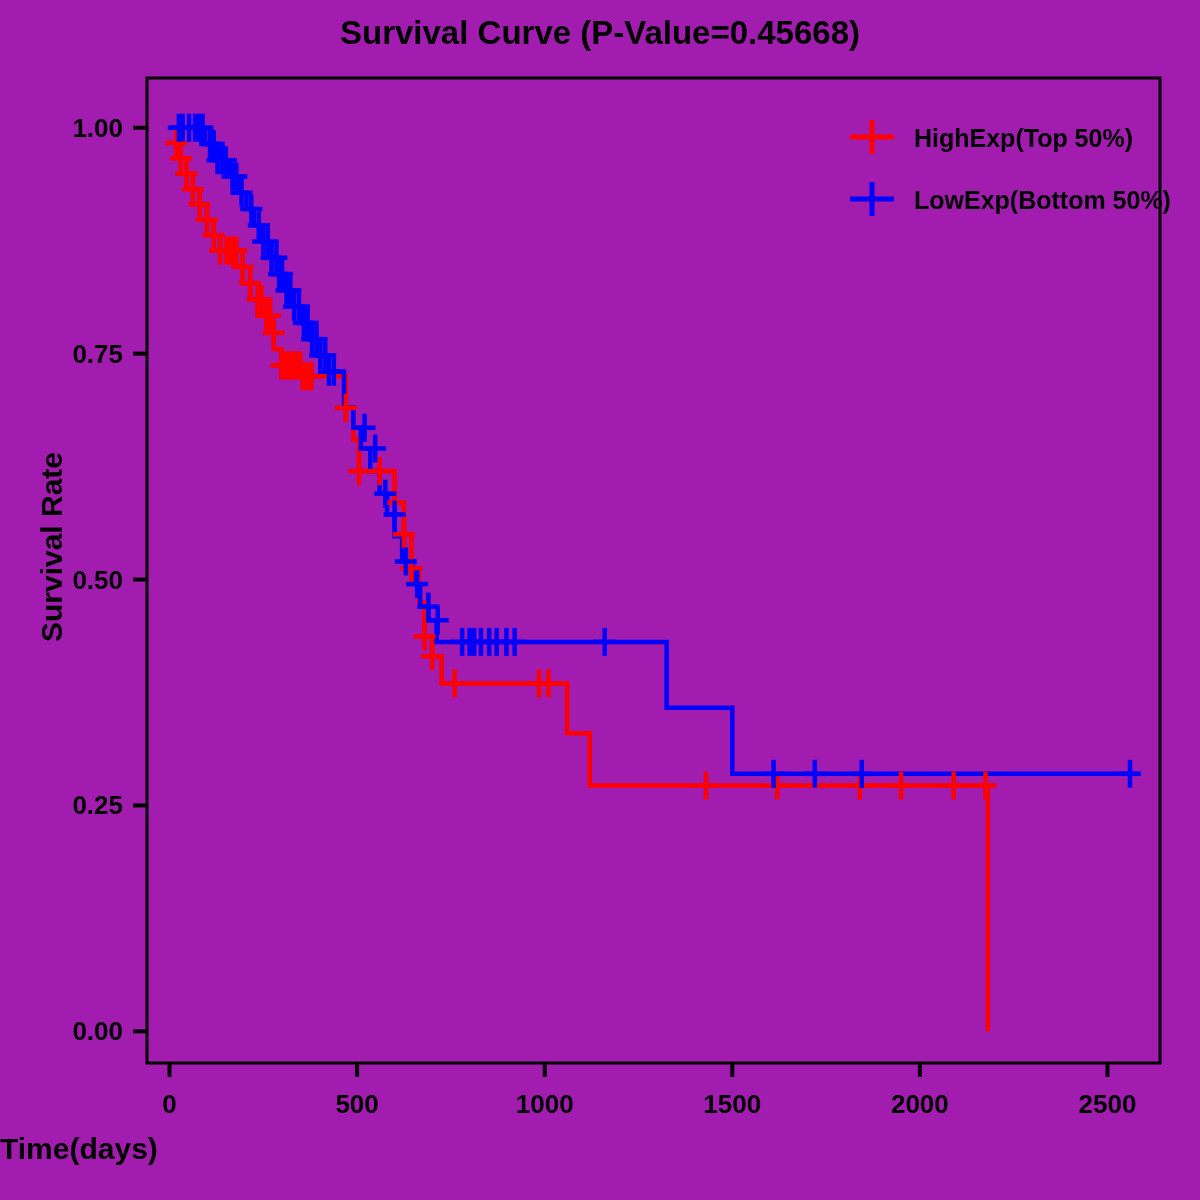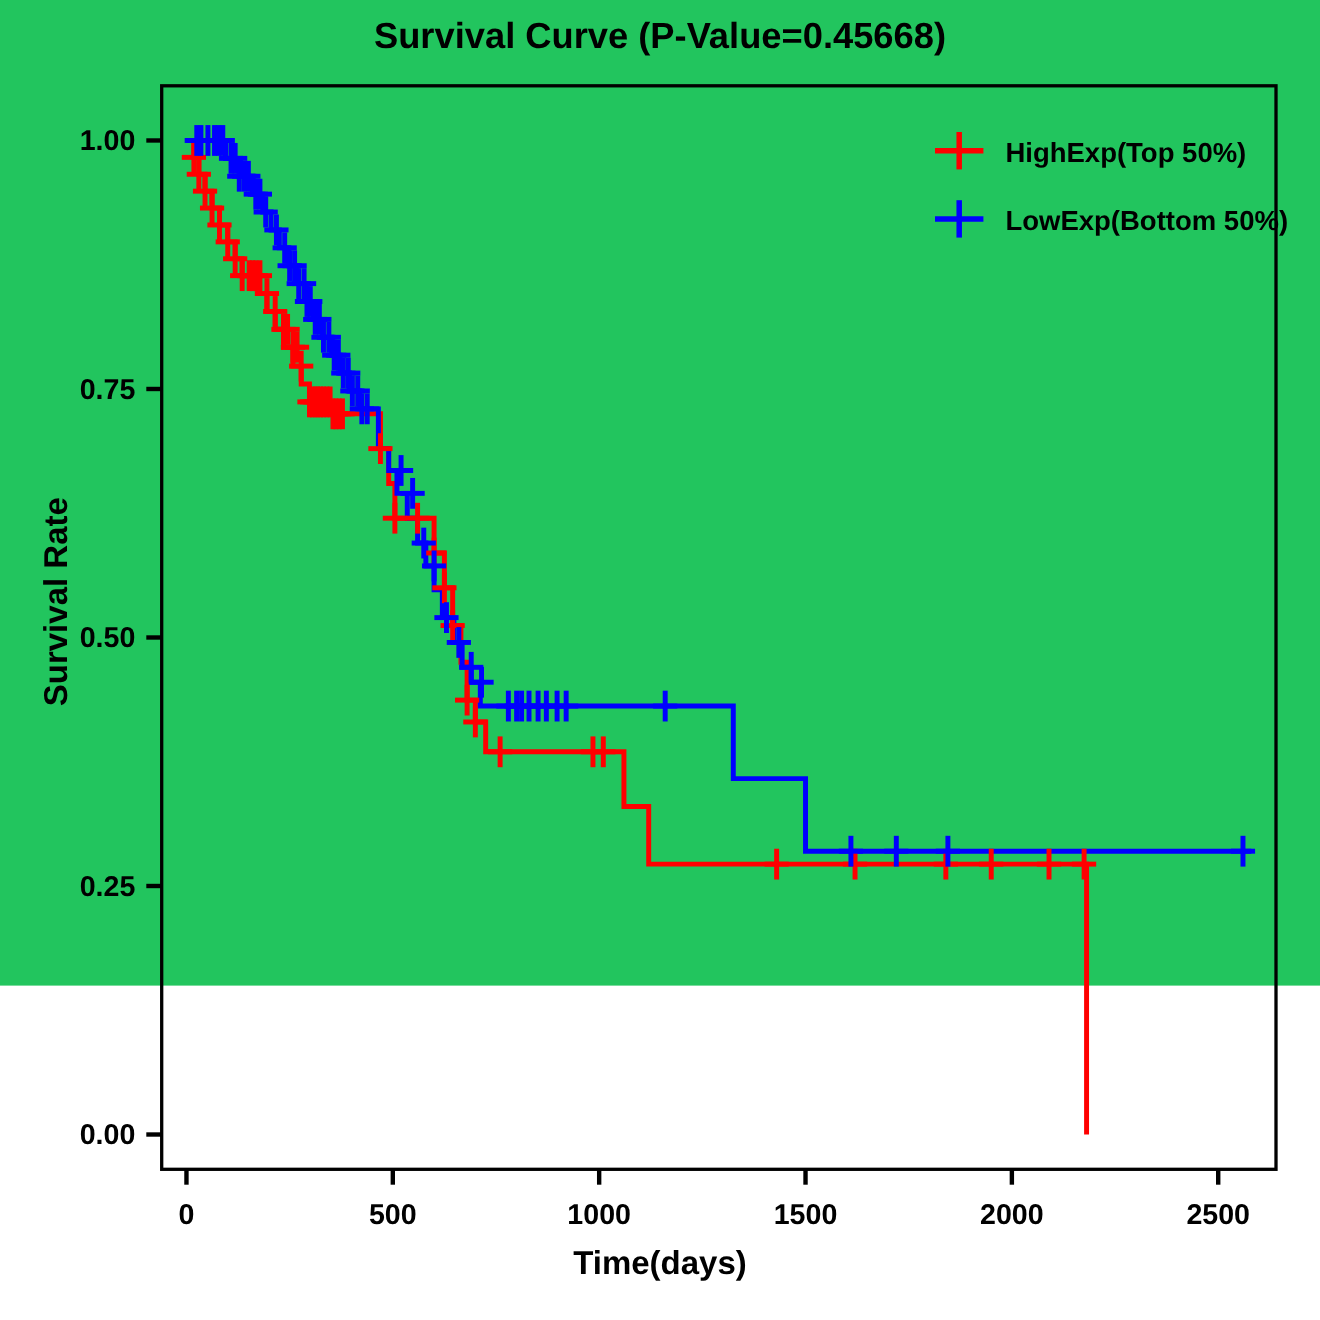--- a/index.html
+++ b/index.html
@@ -9,22 +9,22 @@
   }
   body {
     width: 1200px;
     height: 1200px;
     font-family: "Liberation Sans", sans-serif;
     overflow: hidden;
   }
   #figure {
     position: relative;
     width: 1200px;
-    height: 896px;
-    background: #22c55e;
+    height: 1200px;
+    background: #a21caf;
     text-decoration: underline;
   }
   #chart-title {
     position: absolute;
     left: 0;
     top: 14px;
     width: 1200px;
     text-align: center;
     font-size: 33px;
     font-weight: bold;
@@ -43,21 +43,20 @@
     color: #000000;
     transform: rotate(-90deg);
     transform-origin: center center;
     font-family: "Liberation Sans", sans-serif;
   }
   #xlabel {
     position: absolute;
     left: 0;
     top: 1132px;
     width: 1200px;
-    text-align: center;
     font-size: 30px;
     font-weight: bold;
     color: #000000;
     font-family: "Liberation Sans", sans-serif;
   }
   svg#plot {
     position: absolute;
     left: 0;
     top: 0;
   }

